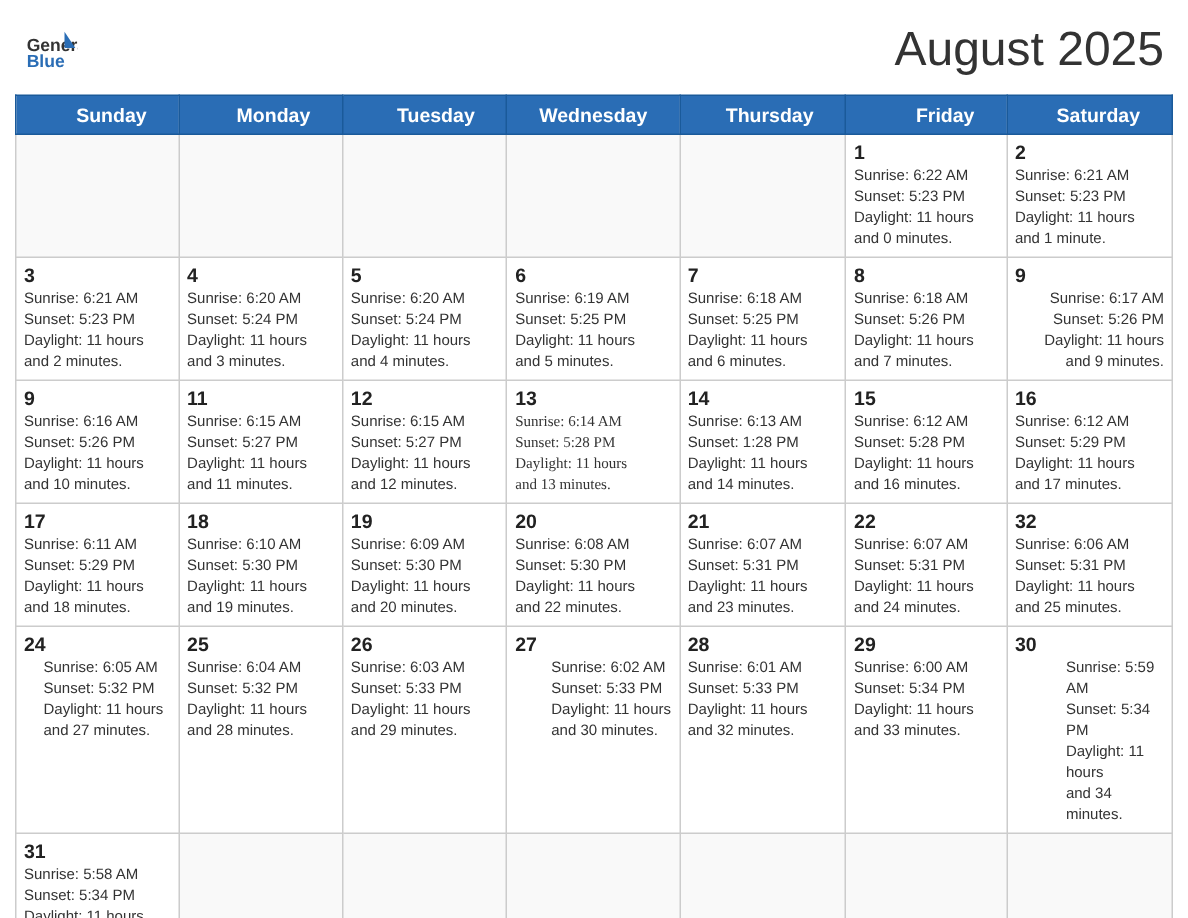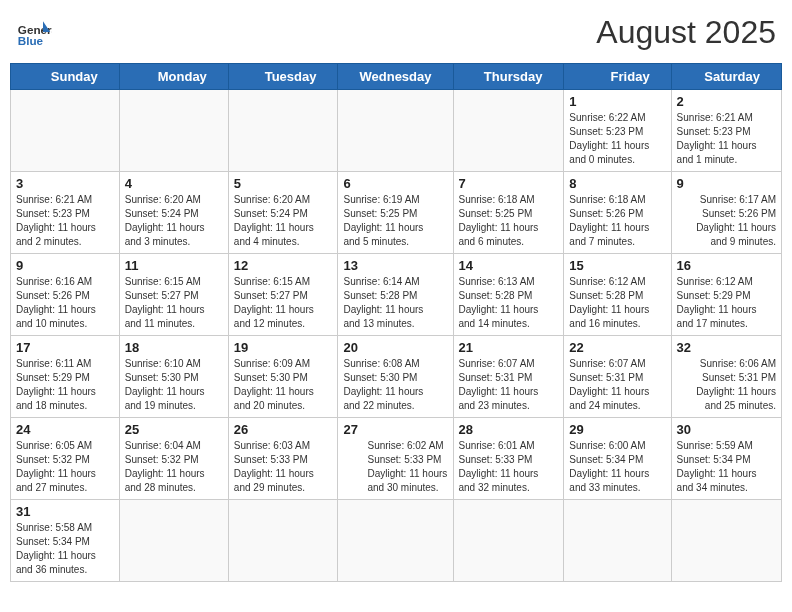--- a/index.html
+++ b/index.html
@@ -198,29 +198,29 @@
         </td>
         <td>
           <span class="day-number">12</span>
           <div class="day-info" style="white-space: pre-line;">Sunrise: 6:15 AM
 Sunset: 5:27 PM
 Daylight: 11 hours
 and 12 minutes.</div>
         </td>
         <td>
           <span class="day-number">13</span>
-          <div class="day-info" style="white-space: pre-line;">Sunrise: 6:14 AM
+          <div class="day-info" style="white-space: pre-line; font-family: Liberation Serif, serif;">Sunrise: 6:14 AM
 Sunset: 5:28 PM
 Daylight: 11 hours
 and 13 minutes.</div>
         </td>
         <td>
           <span class="day-number">14</span>
           <div class="day-info" style="white-space: pre-line;">Sunrise: 6:13 AM
-Sunset: 5:28 PM
+Sunset: 1:28 PM
 Daylight: 11 hours
 and 14 minutes.</div>
         </td>
         <td>
           <span class="day-number">15</span>
           <div class="day-info" style="white-space: pre-line;">Sunrise: 6:12 AM
 Sunset: 5:28 PM
 Daylight: 11 hours
 and 16 minutes.</div>
         </td>
@@ -270,30 +270,30 @@
         </td>
         <td>
           <span class="day-number">22</span>
           <div class="day-info" style="white-space: pre-line;">Sunrise: 6:07 AM
 Sunset: 5:31 PM
 Daylight: 11 hours
 and 24 minutes.</div>
         </td>
         <td>
           <span class="day-number">32</span>
-          <div class="day-info" style="white-space: pre-line; text-align: right;">Sunrise: 6:06 AM
+          <div class="day-info" style="white-space: pre-line;">Sunrise: 6:06 AM
 Sunset: 5:31 PM
 Daylight: 11 hours
 and 25 minutes.</div>
         </td>
       </tr>
       <tr>
         <td>
           <span class="day-number">24</span>
-          <div class="day-info" style="white-space: pre-line;">Sunrise: 6:05 AM
+          <div class="day-info" style="white-space: pre-line; margin-left: 13px;">Sunrise: 6:05 AM
 Sunset: 5:32 PM
 Daylight: 11 hours
 and 27 minutes.</div>
         </td>
         <td>
           <span class="day-number">25</span>
           <div class="day-info" style="white-space: pre-line;">Sunrise: 6:04 AM
 Sunset: 5:32 PM
 Daylight: 11 hours
 and 28 minutes.</div>
@@ -321,21 +321,21 @@
         </td>
         <td>
           <span class="day-number">29</span>
           <div class="day-info" style="white-space: pre-line;">Sunrise: 6:00 AM
 Sunset: 5:34 PM
 Daylight: 11 hours
 and 33 minutes.</div>
         </td>
         <td>
           <span class="day-number">30</span>
-          <div class="day-info" style="white-space: pre-line;">Sunrise: 5:59 AM
+          <div class="day-info" style="white-space: pre-line; margin-left: 34px;">Sunrise: 5:59 AM
 Sunset: 5:34 PM
 Daylight: 11 hours
 and 34 minutes.</div>
         </td>
       </tr>
       <tr class="last-row">
         <td>
           <span class="day-number">31</span>
           <div class="day-info" style="white-space: pre-line;">Sunrise: 5:58 AM
 Sunset: 5:34 PM

